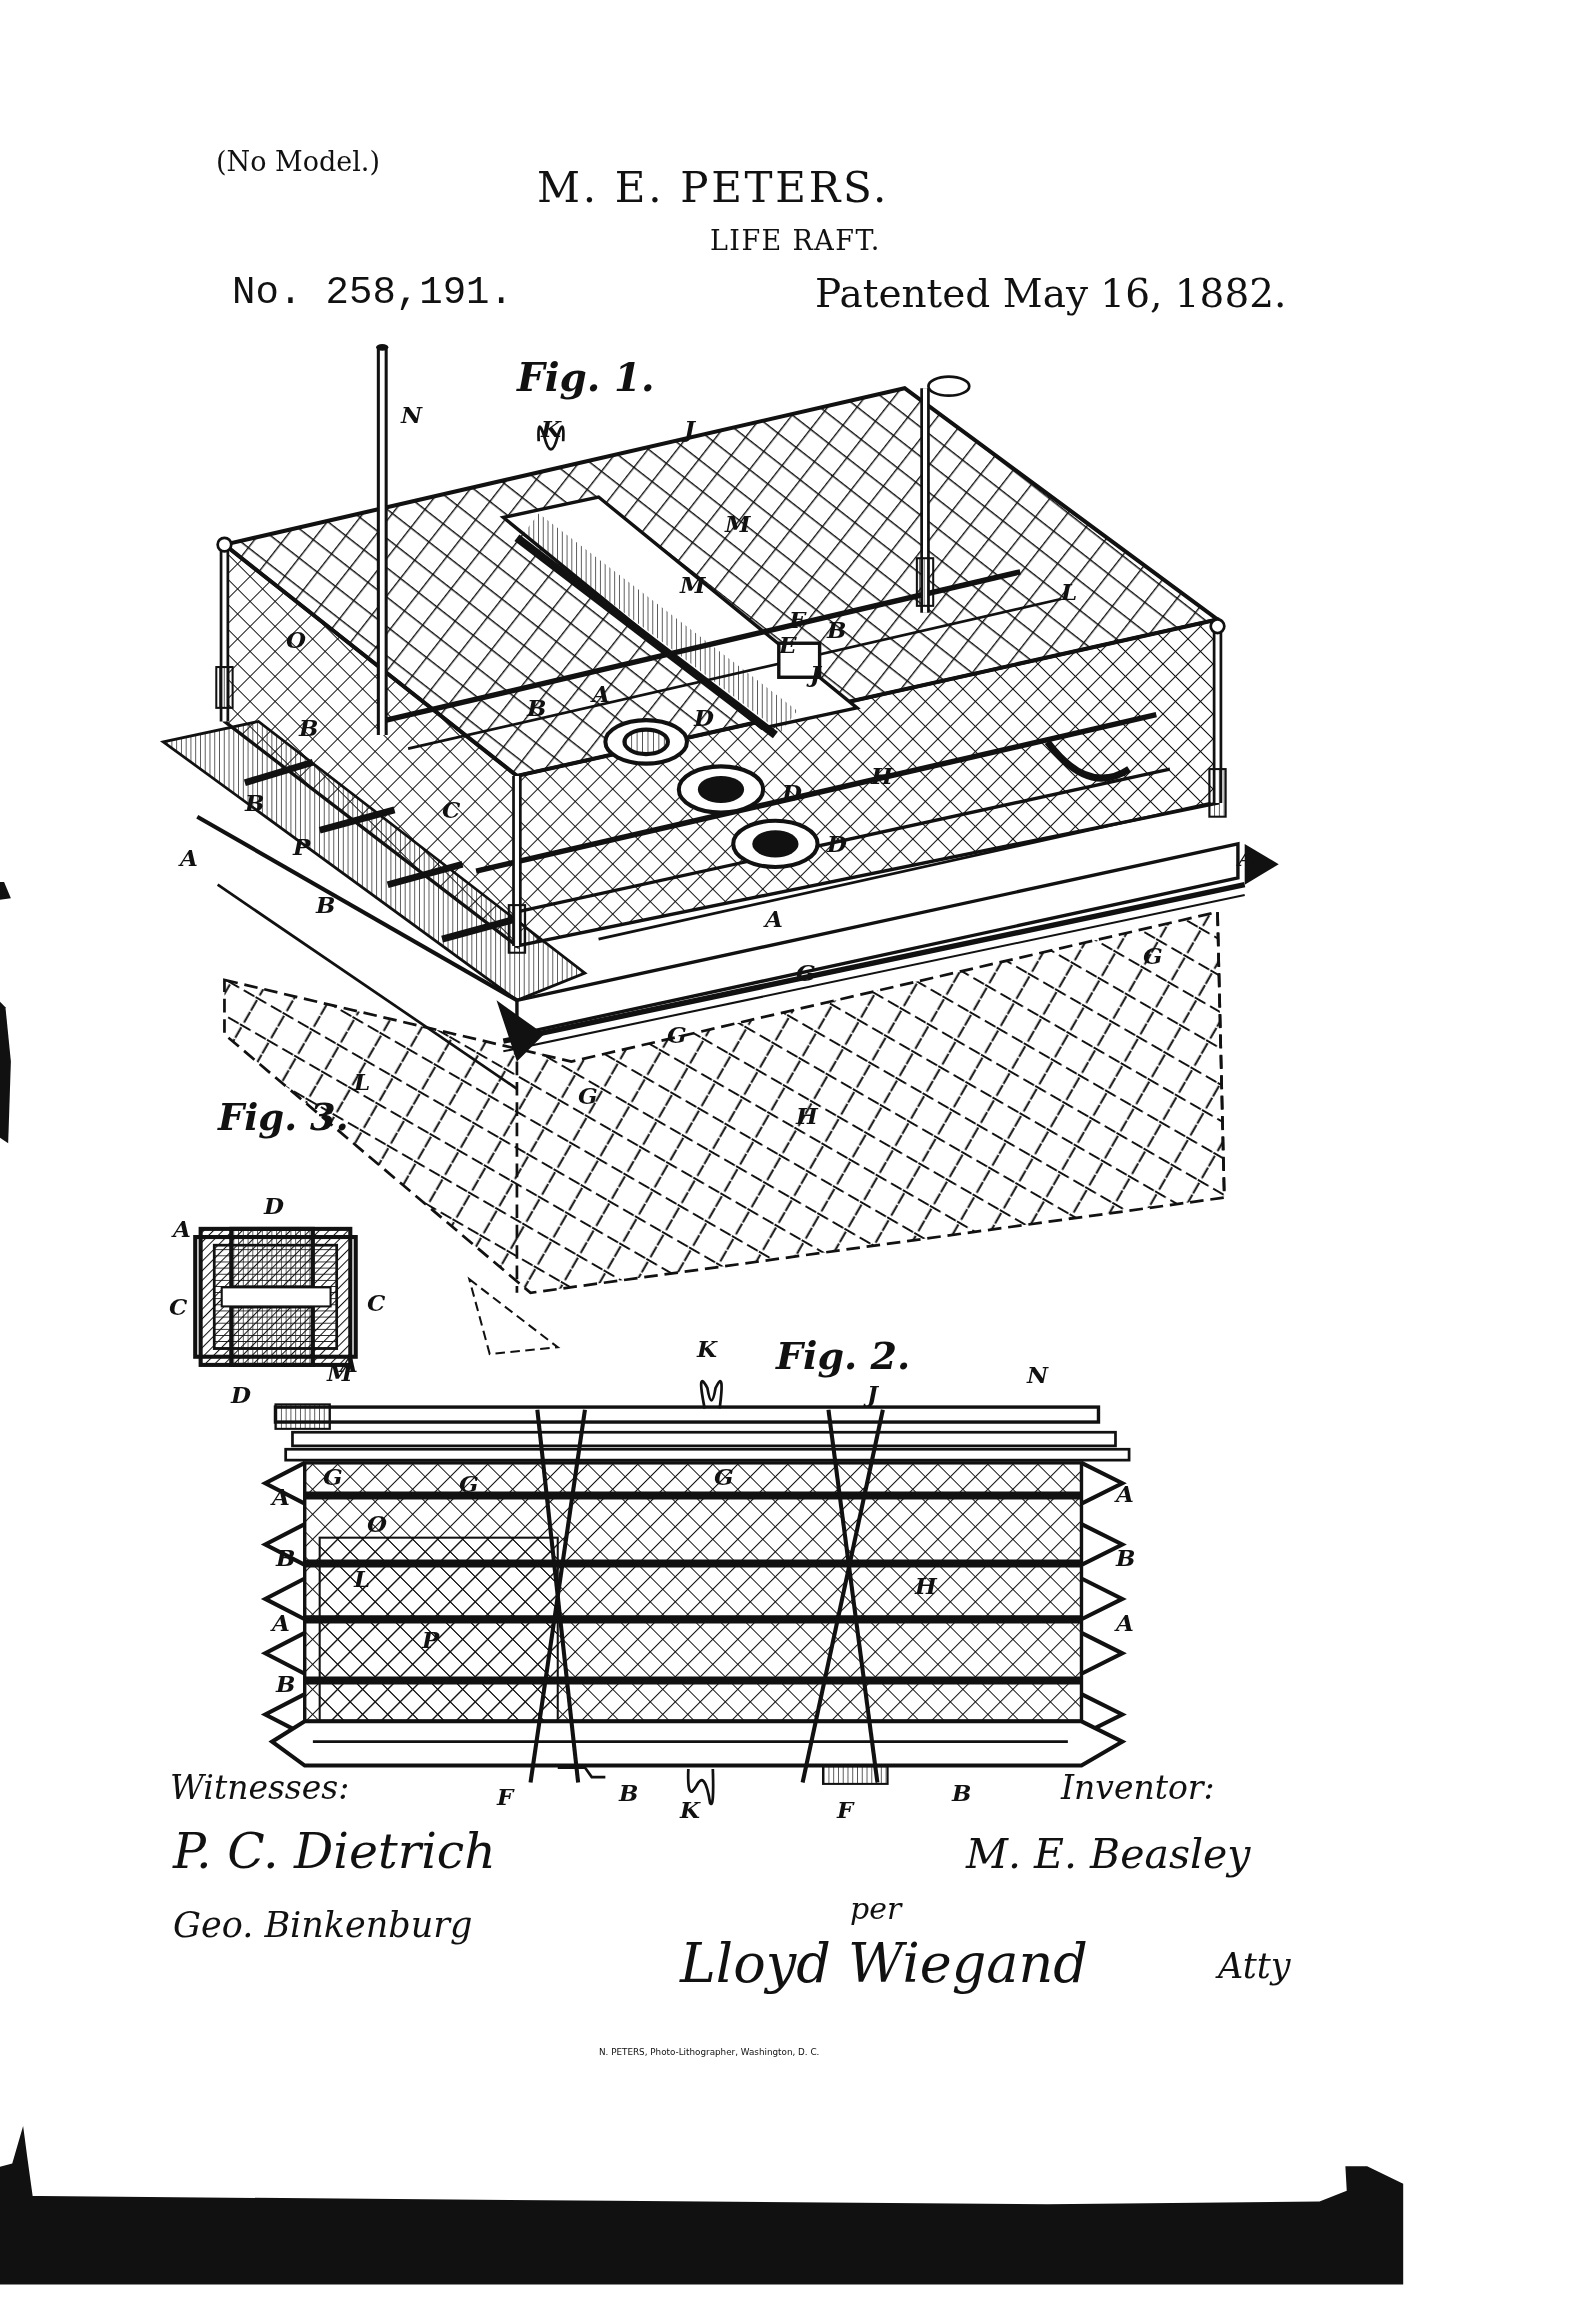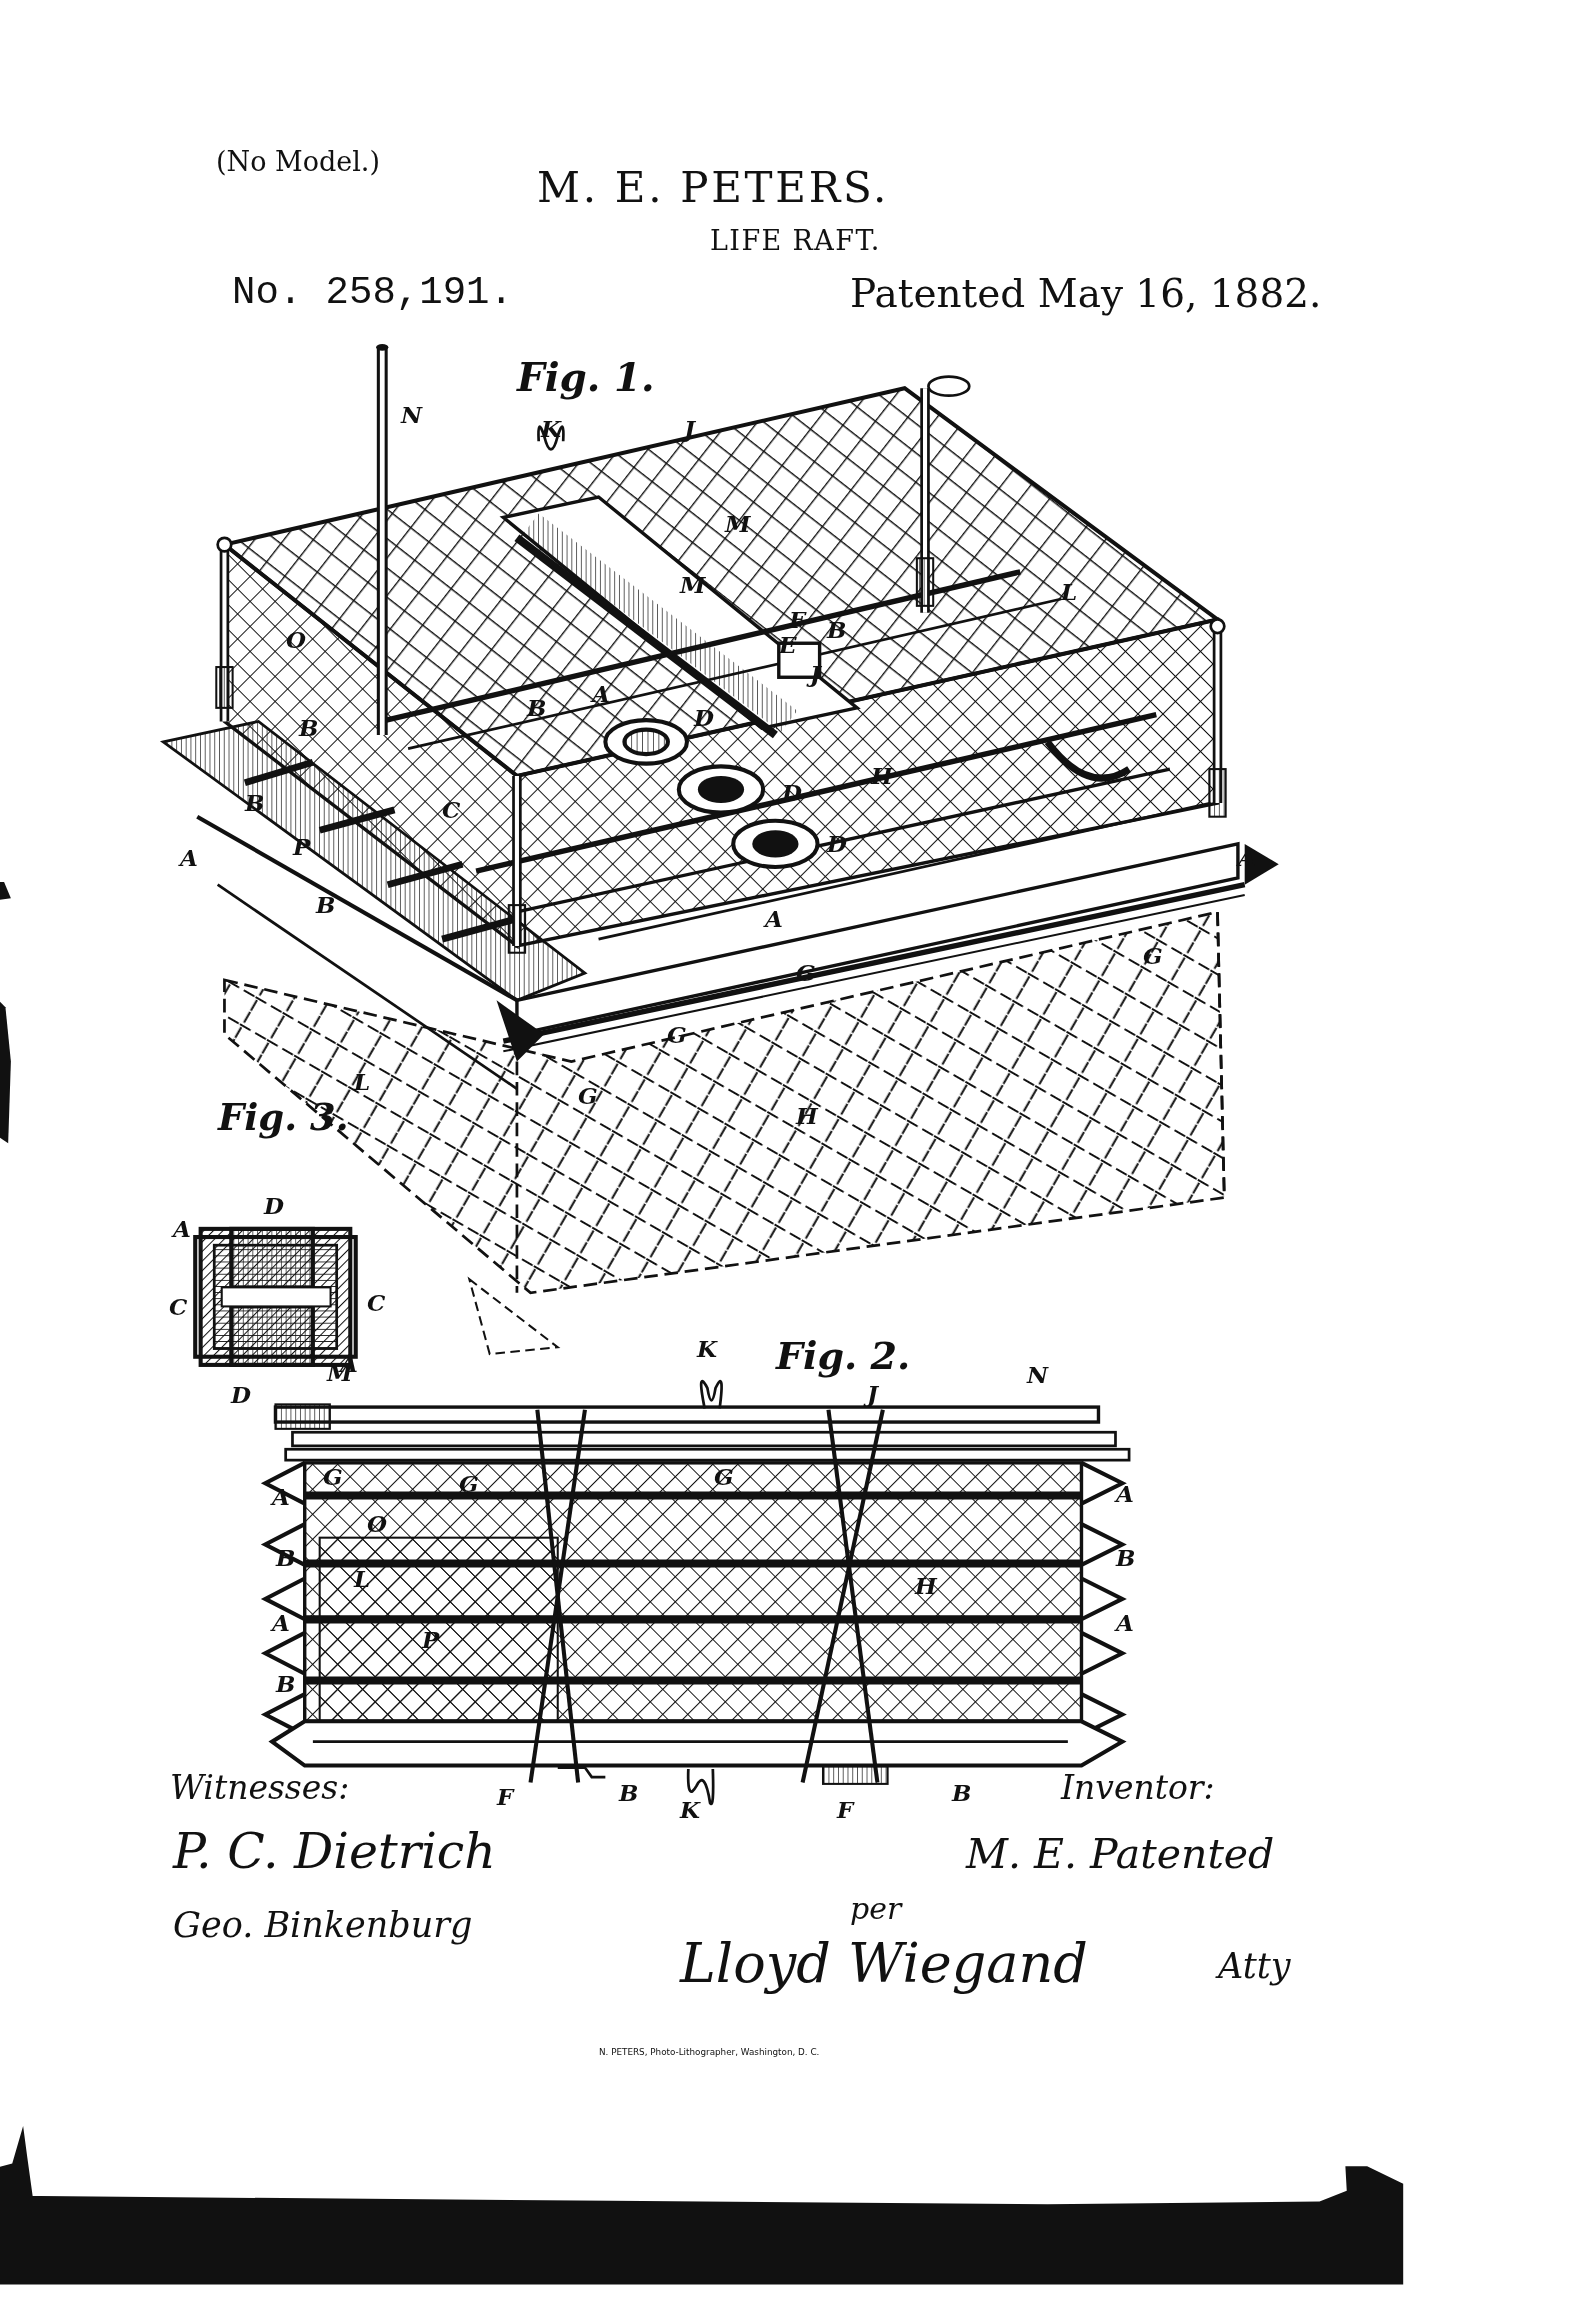--- a/index.html
+++ b/index.html
@@ -3,21 +3,21 @@
 <meta charset="utf-8">
 <style>
   html,body{margin:0;padding:0;background:#ffffff;}
   body{width:1578px;height:2319px;position:relative;overflow:hidden;font-family:"DejaVu Serif",serif;color:#111;}
   .abs{position:absolute;}
   .hdr{font-family:"DejaVu Serif","Liberation Serif",serif;color:#111;white-space:nowrap;}
   .model{left:216px;top:146px;font-size:27px;}
   .inventor{left:537px;top:163px;font-size:42px;letter-spacing:2.7px;}
   .subject{left:670px;top:225px;font-size:27px;letter-spacing:1.4px;margin-left:40px;}
   .patno{left:232px;top:271px;font-size:39px;font-family:Liberation Mono, monospace;}
-  .patdate{left:850px;top:271px;font-size:39px;}
+  .patdate{left:815px;top:271px;font-size:39px;}
   .figlabel{font-family:"DejaVu Serif",serif;font-style:italic;font-weight:bold;color:#111;white-space:nowrap;}
   .ref{font-family:"DejaVu Serif",serif;font-style:italic;font-weight:bold;font-size:23px;color:#111;}
   .sigwho{font-family:"DejaVu Serif",serif;font-style:italic;font-size:33px;color:#111;}
   .sig{font-family:"DejaVu Serif",serif;font-style:italic;color:#111;white-space:nowrap;}
   .footer{left:599px;top:2011px;font-family:"DejaVu Sans",sans-serif;font-size:8.8px;color:#111;white-space:nowrap;margin-top:36px;}
   svg{position:absolute;left:0;top:0;}
 </style>
 </head>
 <body>
 
@@ -231,19 +231,19 @@
 <div class="abs ref" style="left:497px;top:1783px;">F</div>
 <div class="abs ref" style="left:619px;top:1779px;">B</div>
 <div class="abs ref" style="left:680px;top:1796px;">K</div>
 <div class="abs ref" style="left:837px;top:1796px;">F</div>
 <div class="abs ref" style="left:952px;top:1779px;">B</div>
 
 <div class="abs sigwho" style="left:170px;top:1768px;">Witnesses:</div>
 <div class="abs sig" style="left:173px;top:1823px;font-size:49px;">P. C. Dietrich</div>
 <div class="abs sig" style="left:173px;top:1905px;font-size:35px;">Geo. Binkenburg</div>
 <div class="abs sigwho" style="left:1061px;top:1768px;">Inventor:</div>
-<div class="abs sig" style="left:966px;top:1830px;font-size:41px;">M. E. Patented</div>
+<div class="abs sig" style="left:966px;top:1830px;font-size:41px;">M. E. Beasley</div>
 <div class="abs sig" style="left:850px;top:1891px;font-size:30px;">per</div>
 <div class="abs sig" style="left:680px;top:1932px;font-size:54px;">Lloyd Wiegand</div>
 <div class="abs sig" style="left:1218px;top:1946px;font-size:35px;">Atty</div>
 
 <div class="abs footer">N. PETERS, Photo-Lithographer, Washington, D. C.</div>
 
 
 </body></html>

